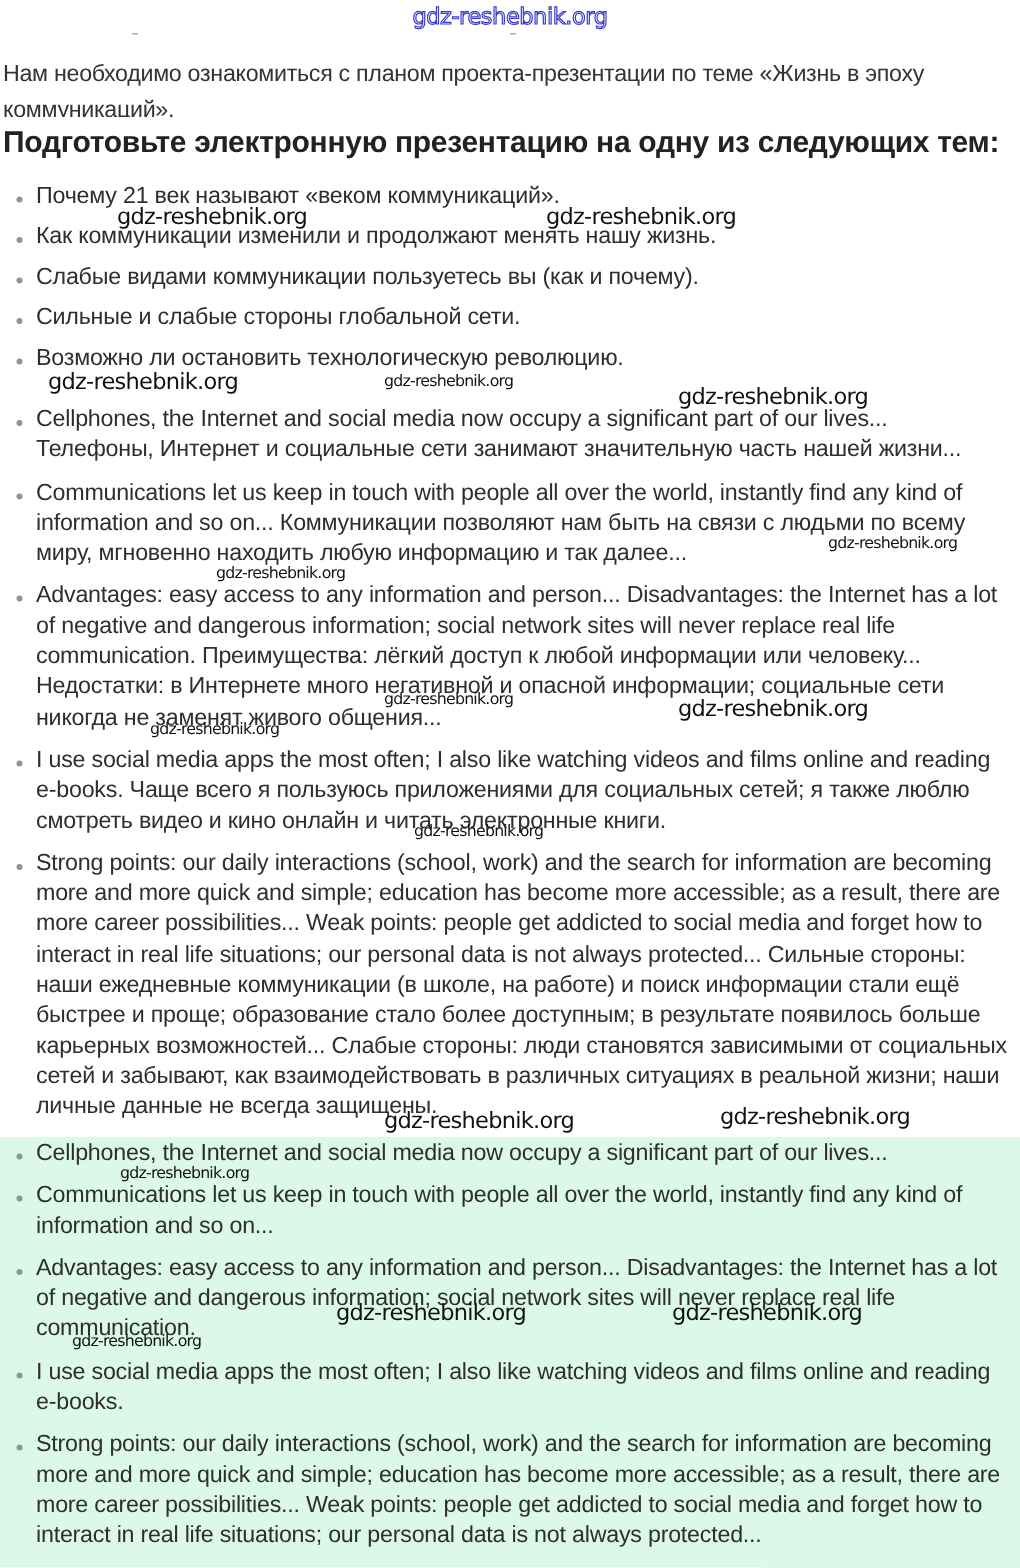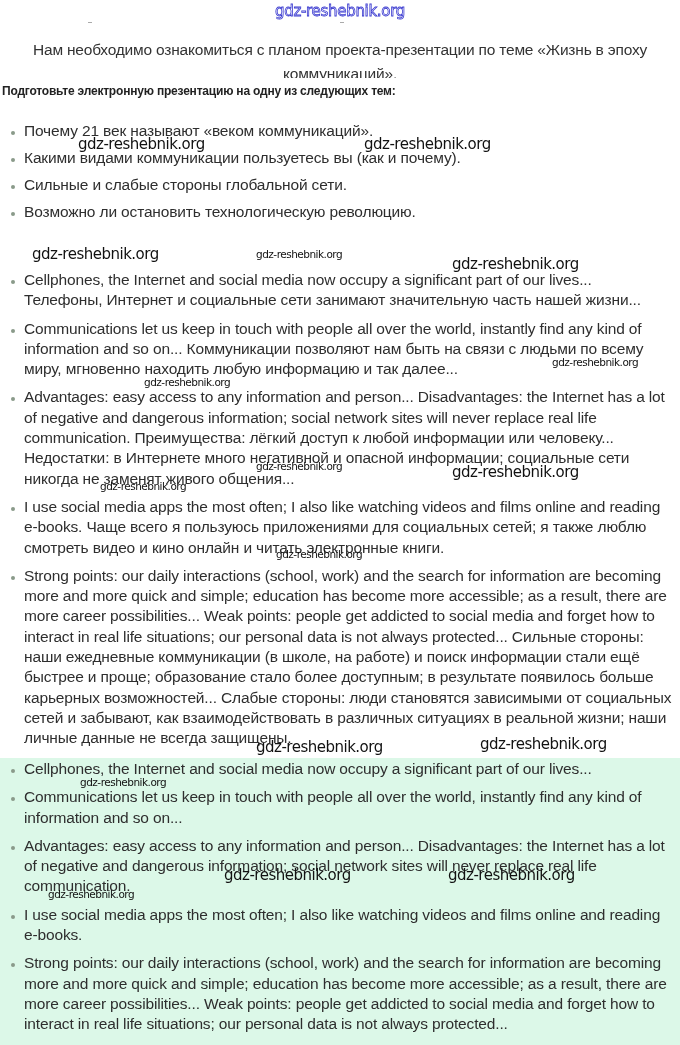--- a/index.html
+++ b/index.html
@@ -12,24 +12,23 @@
   .top-wm {
     position: absolute; top: 2px; left: 0; width: 680px; text-align: center;
     font-family: "DejaVu Sans", sans-serif; font-size: 15px;
     color: #ffffff; -webkit-text-stroke: 0.8px #3a3ad0; letter-spacing: -0.3px;
   }
   .dash { position: absolute; top: 22px; width: 4px; height: 1px; background: #aaa; }
   .intro {
     position: absolute; left: 2px; top: 38px; width: 676px;
     font-size: 15.5px; line-height: 24px; color: #333; height: 40px; overflow: hidden;
     letter-spacing: -0.2px;
-    text-align: center;
   }
   .heading {
-    position: absolute; left: 2px; top: 84px; font-size: 12px; font-weight: bold;
+    position: absolute; left: 2px; top: 84px; font-size: 20px; font-weight: bold;
     color: #222; letter-spacing: -0.2px;
   }
   ul { list-style: none; margin: 0; padding: 0; }
   li { position: relative; padding-left: 24px; }
   li::before {
     content: ""; position: absolute; left: 11px; top: 10px; width: 4px; height: 4px;
     border-radius: 50%; background: #8a9a8a;
   }
   .list {
     position: absolute; left: 0; width: 672px;
@@ -58,21 +57,22 @@
 
 <div class="top-wm">gdz-reshebnik.org</div>
 <div class="dash" style="left:88px"></div>
 <div class="dash" style="left:340px"></div>
 
 <div class="intro">Нам необходимо ознакомиться с планом проекта-презентации по теме «Жизнь в эпоху коммуникаций».</div>
 <div class="heading">Подготовьте электронную презентацию на одну из следующих тем:</div>
 
 <ul class="list topics">
   <li>Почему 21 век называют «веком коммуникаций».</li>
-  <li>Какими видами коммуникации пользуетесь вы (как и почему).</li>
+  <li>Как коммуникации изменили и продолжают менять нашу жизнь.</li>
+  <li>Слабые видами коммуникации пользуетесь вы (как и почему).</li>
   <li>Сильные и слабые стороны глобальной сети.</li>
   <li class="tight">Возможно ли остановить технологическую революцию.</li>
 </ul>
 
 <ul class="list answers1">
   <li>Cellphones, the Internet and social media now occupy a significant part of our lives... Телефоны, Интернет и социальные сети занимают значительную часть нашей жизни...</li>
   <li>Communications let us keep in touch with people all over the world, instantly find any kind of information and so on... Коммуникации позволяют нам быть на связи с людьми по всему миру, мгновенно находить любую информацию и так далее...</li>
   <li>Advantages: easy access to any information and person... Disadvantages: the Internet has a lot of negative and dangerous information; social network sites will never replace real life communication. Преимущества: лёгкий доступ к любой информации или человеку... Недостатки: в Интернете много негативной и опасной информации; социальные сети никогда не заменят живого общения...</li>
   <li>I use social media apps the most often; I also like watching videos and films online and reading e-books. Чаще всего я пользуюсь приложениями для социальных сетей; я также люблю смотреть видео и кино онлайн и читать электронные книги.</li>
   <li>Strong points: our daily interactions (school, work) and the search for information are becoming more and more quick and simple; education has become more accessible; as a result, there are more career possibilities... Weak points: people get addicted to social media and forget how to interact in real life situations; our personal data is not always protected... Сильные стороны: наши ежедневные коммуникации (в школе, на работе) и поиск информации стали ещё быстрее и проще; образование стало более доступным; в результате появилось больше карьерных возможностей... Слабые стороны: люди становятся зависимыми от социальных сетей и забывают, как взаимодействовать в различных ситуациях в реальной жизни; наши личные данные не всегда защищены.</li>

